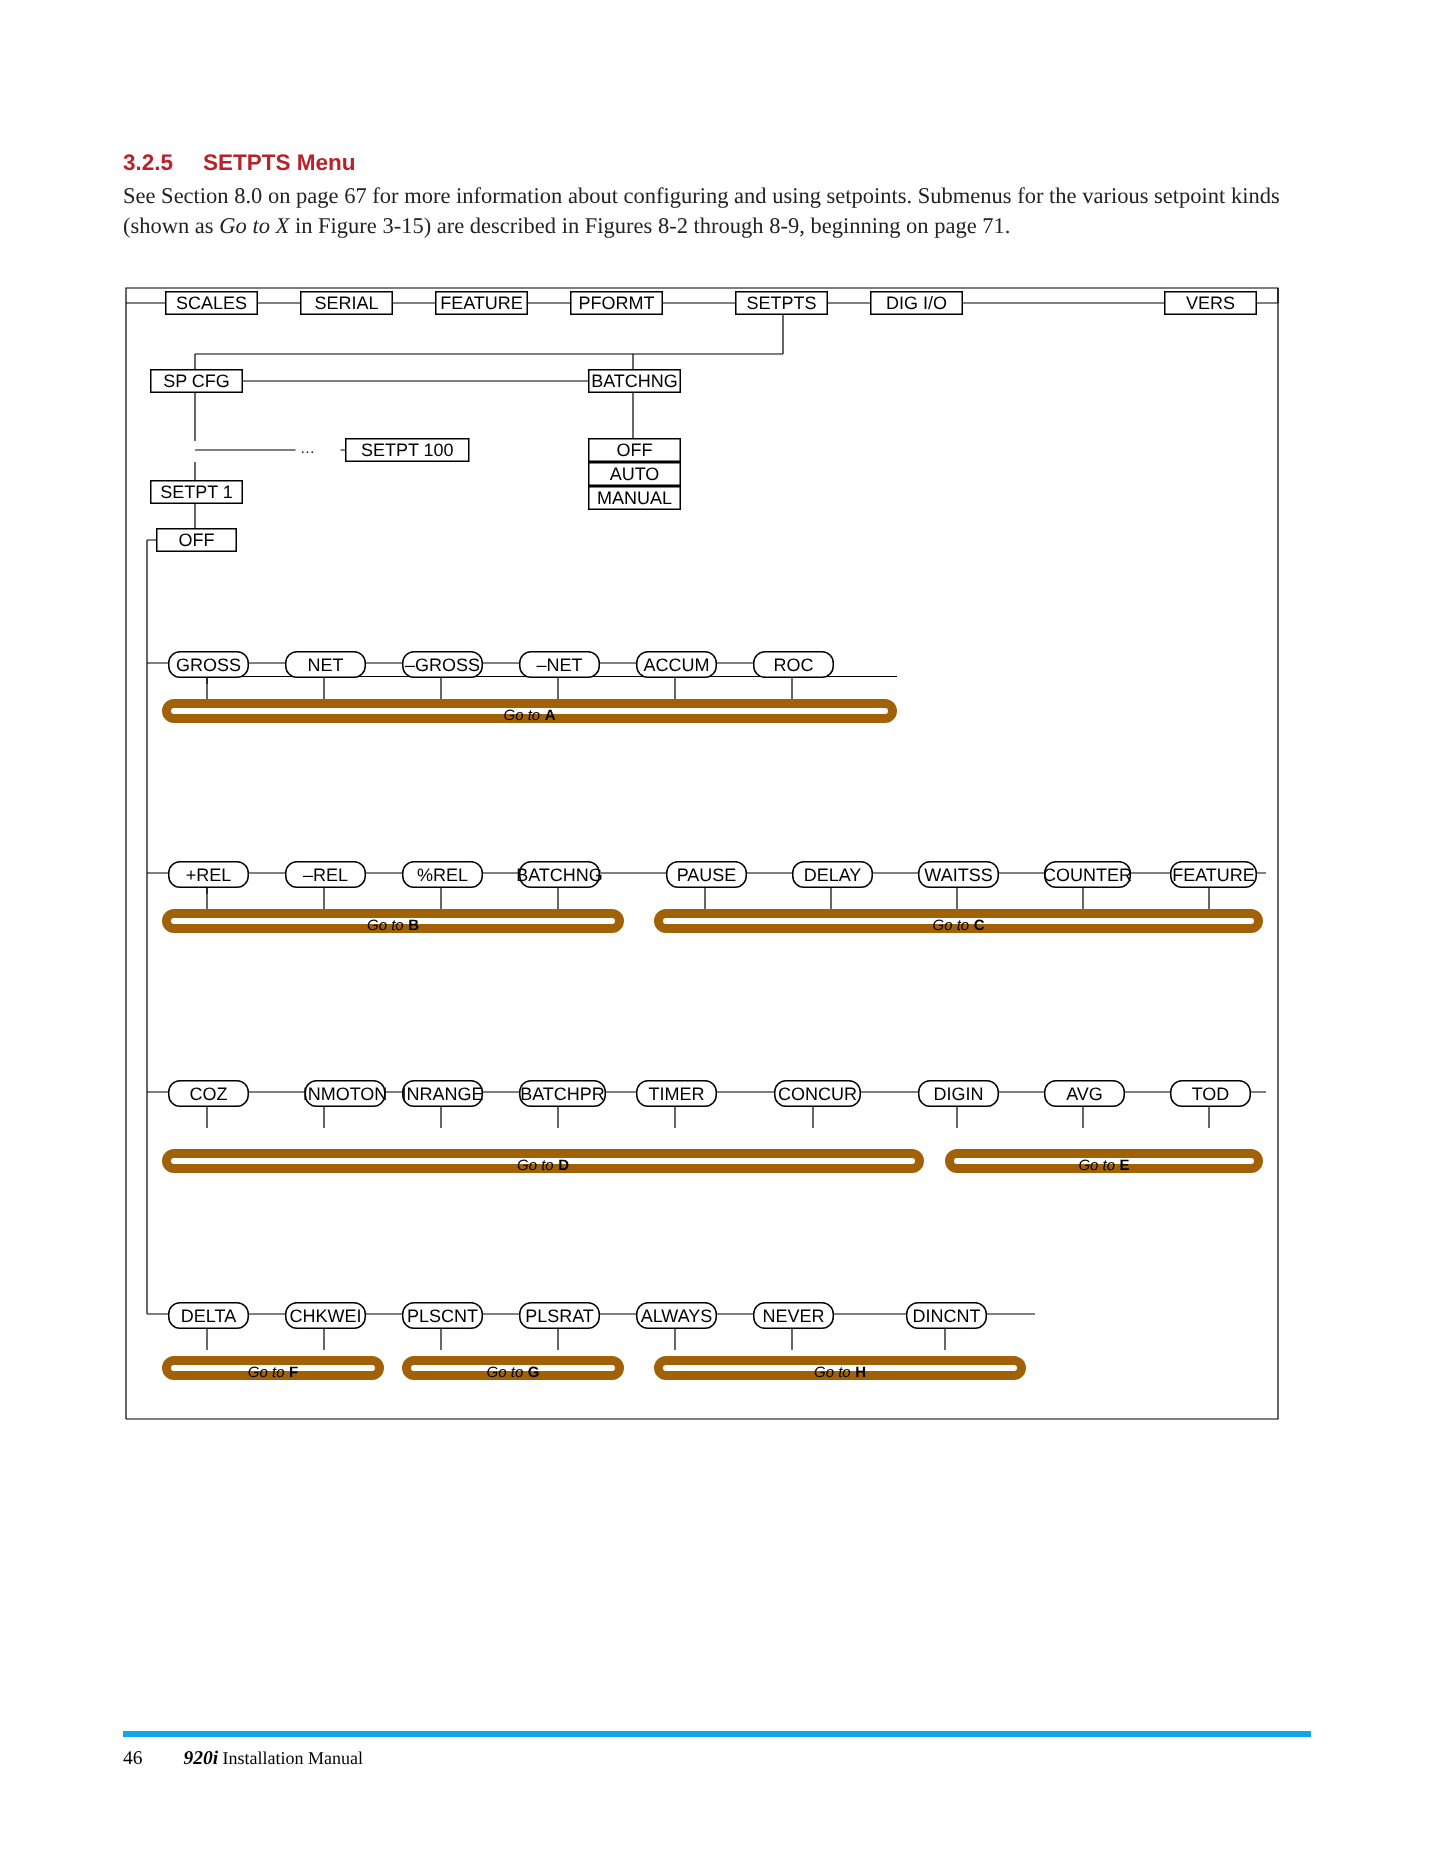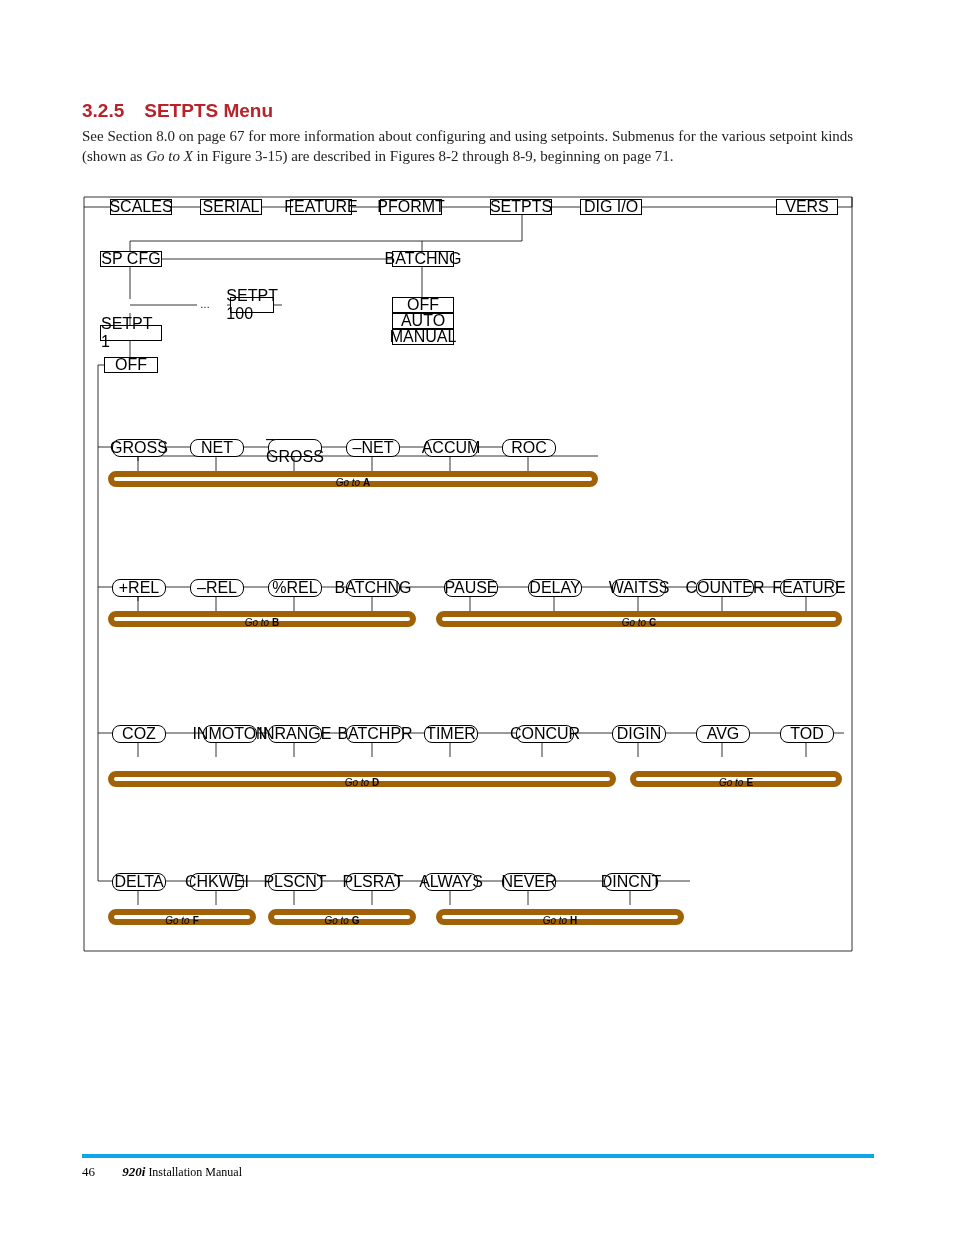--- a/index.html
+++ b/index.html
@@ -15,21 +15,21 @@
   .page {
     position: relative;
     width: 100%;
     height: 100%;
     padding: 100px 80px 0 82px;
     box-sizing: border-box;
   }
   .heading {
     color: #b8222b;
     font-weight: bold;
-    font-size: 19px;
+    font-size: 15px;
     font-family: Arial, sans-serif;
     margin-bottom: 4px;
   }
   .heading .num { display:inline-block; margin-right: 20px; font-family: Arial, sans-serif; }
   .heading .title { font-family: Arial, sans-serif; }
   .lead {
     font-size: 15px;
     line-height: 1.35;
     color: #222;
     margin-top: 2px;
@@ -43,29 +43,29 @@
   .diagram svg {
     position: absolute;
     left: 0; top: 0;
     width: 100%; height: 100%;
   }
   .box, .pill {
     position: absolute;
     background: #fff;
     border: 1px solid #000;
     font-family: Arial, Helvetica, sans-serif;
-    font-size: 16px;
+    font-size: 12px;
     color: #000;
     display: flex;
     align-items: center;
     justify-content: center;
     box-sizing: border-box;
   }
   .box { width: 62px; height: 16px; }
-  .box.big { width: 44px; height: 16px; }
+  .box.big { width: 83px; height: 16px; }
   .box.sm { width: 54px; }
   .pill {
     width: 54px;
     height: 18px;
     border-radius: 8px;
   }
   .goto {
     position: absolute;
     border: 6px solid #a16207;
     border-radius: 10px;

